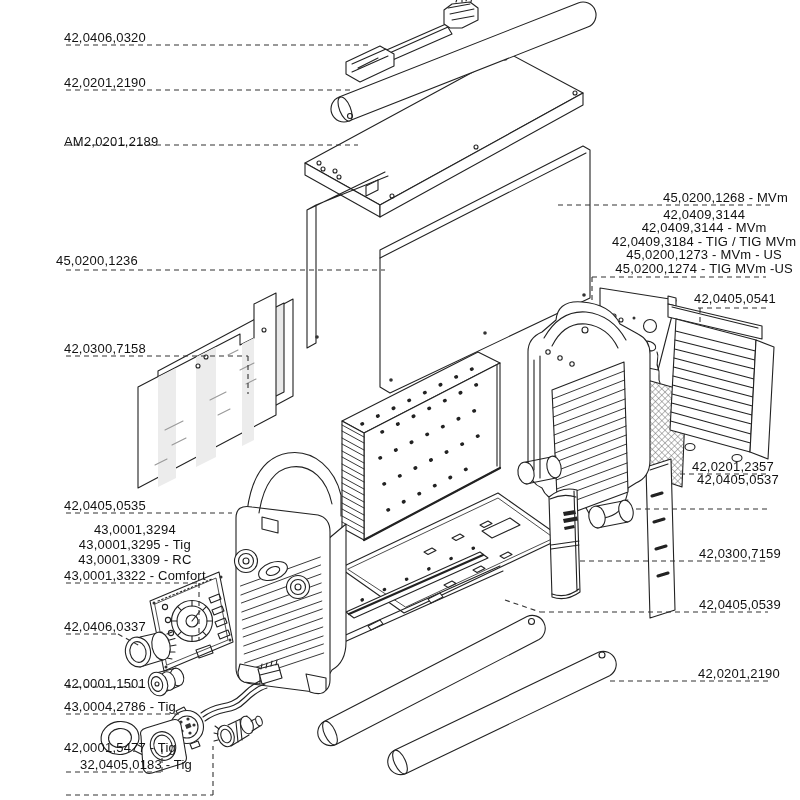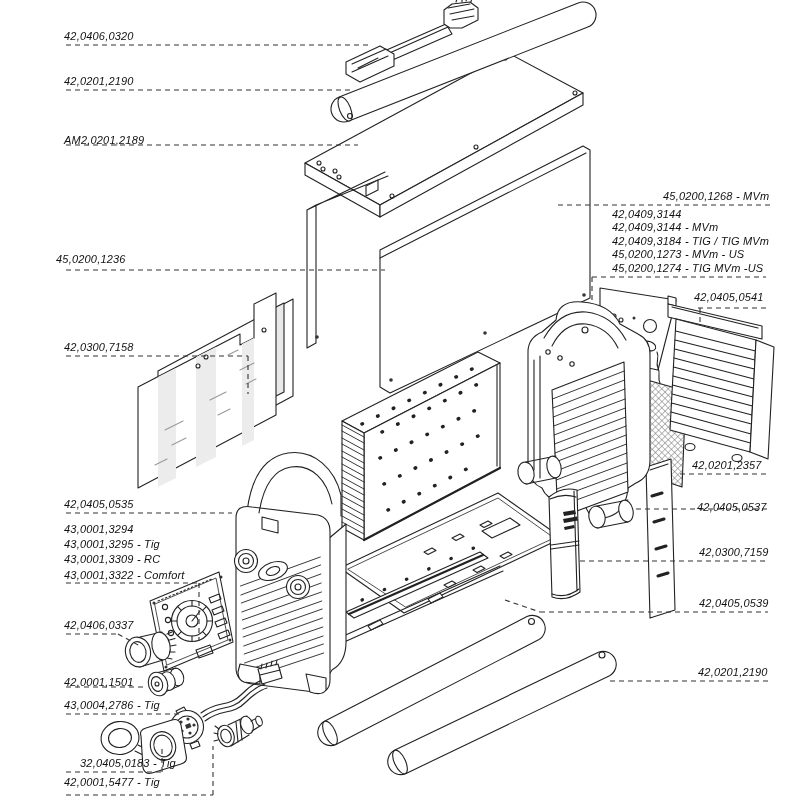--- a/index.html
+++ b/index.html
@@ -1,23 +1,23 @@
 <!DOCTYPE html>
 <html><head>
 <meta charset="utf-8">
 <style>
   html,body{margin:0;padding:0;background:#fff;}
   .canvas{position:relative;width:800px;height:800px;background:#fff;overflow:hidden;
           font-family:"Liberation Sans",sans-serif;}
   .canvas svg{position:absolute;left:0;top:0;}
-  .lbl{position:absolute;font-size:11px;color:#111;letter-spacing:.2px;white-space:nowrap;font-style:italic;}
-  .vstack5{line-height:13.4px;}
+  .lbl{position:absolute;font-size:13px;color:#111;letter-spacing:.2px;white-space:nowrap;}
+  .vstack5{line-height:13.4px;text-align:center;}
   .vstack5 span{display:block;}
   .vstack4{line-height:15.2px;}
-  .vstack4 span{display:block;}
+  .vstack4 span{display:block;text-align:center;}
 </style>
 </head>
 <body>
 
 <div class="canvas">
 
 <svg width="800" height="800" viewBox="0 0 800 800">
   <defs>
     <pattern id="mesh" width="4.5" height="4.5" patternUnits="userSpaceOnUse" patternTransform="rotate(45)">
       <path d="M0 0H4.5M0 0V4.5" stroke="#666" stroke-width="0.9" fill="none"></path>
@@ -340,23 +340,23 @@
 <div class="lbl" style="left:64px;top:498px">42,0405,0535</div>
 
 <div class="lbl vstack4" style="left:64px;top:522px">
   <span>43,0001,3294</span>
   <span>43,0001,3295 - Tig</span>
   <span>43,0001,3309 - RC</span>
   <span>43,0001,3322 - Comfort</span>
 </div>
 
 <div class="lbl" style="left:692px;top:459px">42,0201,2357</div>
-<div class="lbl" style="left:697px;top:501px">42,0405,0537</div>
+<div class="lbl" style="left:697px;top:472px">42,0405,0537</div>
 <div class="lbl" style="left:699px;top:546px">42,0300,7159</div>
 <div class="lbl" style="left:699px;top:597px">42,0405,0539</div>
 <div class="lbl" style="left:64px;top:619px">42,0406,0337</div>
 <div class="lbl" style="left:64px;top:676px">42,0001,1501</div>
 <div class="lbl" style="left:64px;top:699px">43,0004,2786 - Tig</div>
 <div class="lbl" style="left:80px;top:757px">32,0405,0183 - Tig</div>
-<div class="lbl" style="left:64px;top:776px">42,0001,5477 - Tig</div>
+<div class="lbl" style="left:64px;top:740px">42,0001,5477 - Tig</div>
 <div class="lbl" style="left:698px;top:666px">42,0201,2190</div>
 
 </div>
 
 </body></html>

